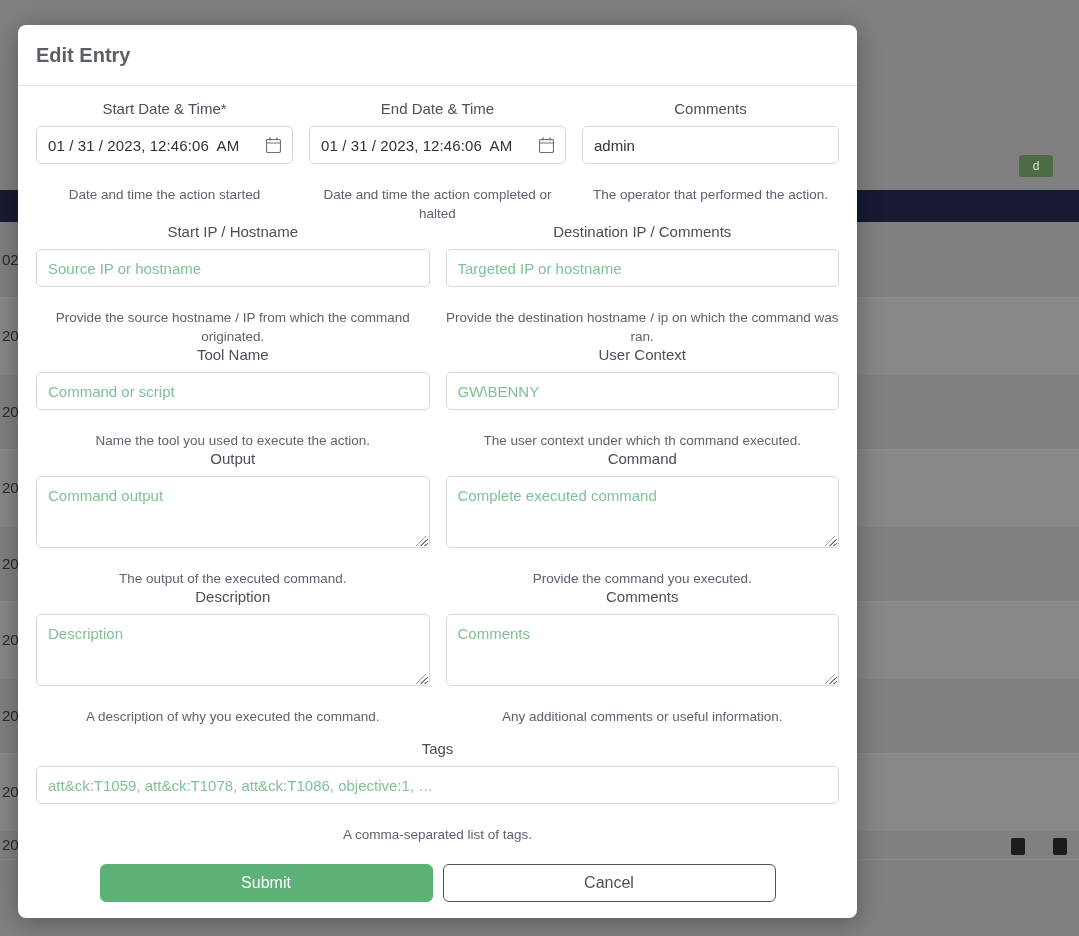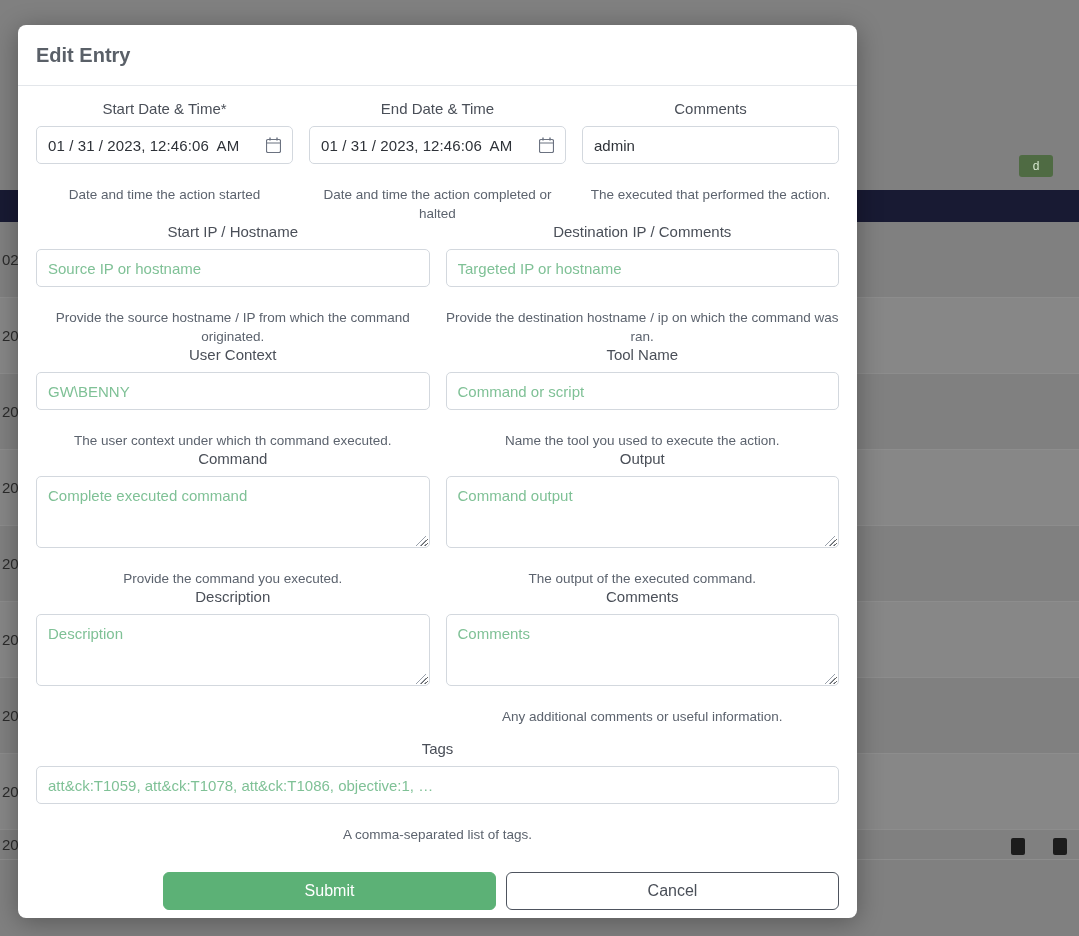--- a/index.html
+++ b/index.html
@@ -172,22 +172,22 @@
     pointer-events: none;
   }
 
   
   #tags-block { margin-top: 14px; }
 
   
   #modal-actions {
     display: flex;
     gap: 10px;
-    padding: 22px 18px 8px 18px;
-    justify-content: flex-end;
+    padding: 22px 18px 16px 18px;
+    justify-content: center;
   }
   .btn {
     font-family: "Liberation Sans", sans-serif;
     font-size: 16px;
     border-radius: 6px;
     height: 38px;
     cursor: pointer;
     border: 1px solid transparent;
     padding: 0 16px;
   }
@@ -291,21 +291,21 @@
               <line x1="11" y1="0.5" x2="11" y2="3.5" stroke="#6b7280" stroke-width="1.4"></line>
             </svg>
           </span>
         </div>
         <div class="fld-help">Date and time the action completed or halted</div>
       </div>
 
       <div class="col">
         <div class="fld-label">Comments</div>
         <input class="ctl" type="text" value="admin" style="">
-        <div class="fld-help">The executed that performed the action.</div>
+        <div class="fld-help">The operator that performed the action.</div>
       </div>
 
     </div>
 
     <div class="row">
 
       <div class="col">
         <div class="fld-label">Start IP / Hostname</div>
         <input class="ctl" type="text" placeholder="Source IP or hostname" style="">
         <div class="fld-help">Provide the source hostname / IP from which the command originated.</div>
@@ -315,81 +315,82 @@
         <div class="fld-label">Destination IP / Comments</div>
         <input class="ctl" type="text" placeholder="Targeted IP or hostname" style="">
         <div class="fld-help">Provide the destination hostname / ip on which the command was ran.</div>
       </div>
 
     </div>
 
     <div class="row">
 
       <div class="col">
+        <div class="fld-label">Tool Name</div>
+        <input class="ctl" type="text" placeholder="Command or script" style="">
+        <div class="fld-help">Name the tool you used to execute the action.</div>
+      </div>
+
+      <div class="col">
         <div class="fld-label">User Context</div>
         <input class="ctl" type="text" placeholder="GW\BENNY" style="">
         <div class="fld-help">The user context under which th command executed.</div>
       </div>
 
-      <div class="col">
-        <div class="fld-label">Tool Name</div>
-        <input class="ctl" type="text" placeholder="Command or script" style="">
-        <div class="fld-help">Name the tool you used to execute the action.</div>
-      </div>
-
     </div>
 
     <div class="row">
+
+      <div class="col">
+        <div class="fld-label">Output</div>
+        <div class="ta-wrap">
+          <textarea class="ctl" placeholder="Command output" style=""></textarea>
+          <span class="grip">
+            <svg width="12" height="12" viewBox="0 0 12 12">
+              <line x1="11" y1="1" x2="1" y2="11" stroke="#9aa1ab" stroke-width="1"></line>
+              <line x1="11" y1="5" x2="5" y2="11" stroke="#9aa1ab" stroke-width="1"></line>
+              <line x1="11" y1="9" x2="9" y2="11" stroke="#9aa1ab" stroke-width="1"></line>
+            </svg>
+          </span>
+        </div>
+        <div class="fld-help">The output of the executed command.</div>
+      </div>
 
       <div class="col">
         <div class="fld-label">Command</div>
         <div class="ta-wrap">
           <textarea class="ctl" placeholder="Complete executed command" style=""></textarea>
           <span class="grip">
             <svg width="12" height="12" viewBox="0 0 12 12">
               <line x1="11" y1="1" x2="1" y2="11" stroke="#9aa1ab" stroke-width="1"></line>
               <line x1="11" y1="5" x2="5" y2="11" stroke="#9aa1ab" stroke-width="1"></line>
               <line x1="11" y1="9" x2="9" y2="11" stroke="#9aa1ab" stroke-width="1"></line>
             </svg>
           </span>
         </div>
         <div class="fld-help">Provide the command you executed.</div>
       </div>
 
-      <div class="col">
-        <div class="fld-label">Output</div>
-        <div class="ta-wrap">
-          <textarea class="ctl" placeholder="Command output" style=""></textarea>
-          <span class="grip">
-            <svg width="12" height="12" viewBox="0 0 12 12">
-              <line x1="11" y1="1" x2="1" y2="11" stroke="#9aa1ab" stroke-width="1"></line>
-              <line x1="11" y1="5" x2="5" y2="11" stroke="#9aa1ab" stroke-width="1"></line>
-              <line x1="11" y1="9" x2="9" y2="11" stroke="#9aa1ab" stroke-width="1"></line>
-            </svg>
-          </span>
-        </div>
-        <div class="fld-help">The output of the executed command.</div>
-      </div>
-
     </div>
 
     <div class="row">
 
       <div class="col">
         <div class="fld-label">Description</div>
         <div class="ta-wrap">
           <textarea class="ctl" placeholder="Description" style=""></textarea>
           <span class="grip">
             <svg width="12" height="12" viewBox="0 0 12 12">
               <line x1="11" y1="1" x2="1" y2="11" stroke="#9aa1ab" stroke-width="1"></line>
               <line x1="11" y1="5" x2="5" y2="11" stroke="#9aa1ab" stroke-width="1"></line>
               <line x1="11" y1="9" x2="9" y2="11" stroke="#9aa1ab" stroke-width="1"></line>
             </svg>
           </span>
         </div>
+        <div class="fld-help">A description of why you executed the command.</div>
       </div>
 
       <div class="col">
         <div class="fld-label">Comments</div>
         <div class="ta-wrap">
           <textarea class="ctl" placeholder="Comments" style=""></textarea>
           <span class="grip">
             <svg width="12" height="12" viewBox="0 0 12 12">
               <line x1="11" y1="1" x2="1" y2="11" stroke="#9aa1ab" stroke-width="1"></line>
               <line x1="11" y1="5" x2="5" y2="11" stroke="#9aa1ab" stroke-width="1"></line>

